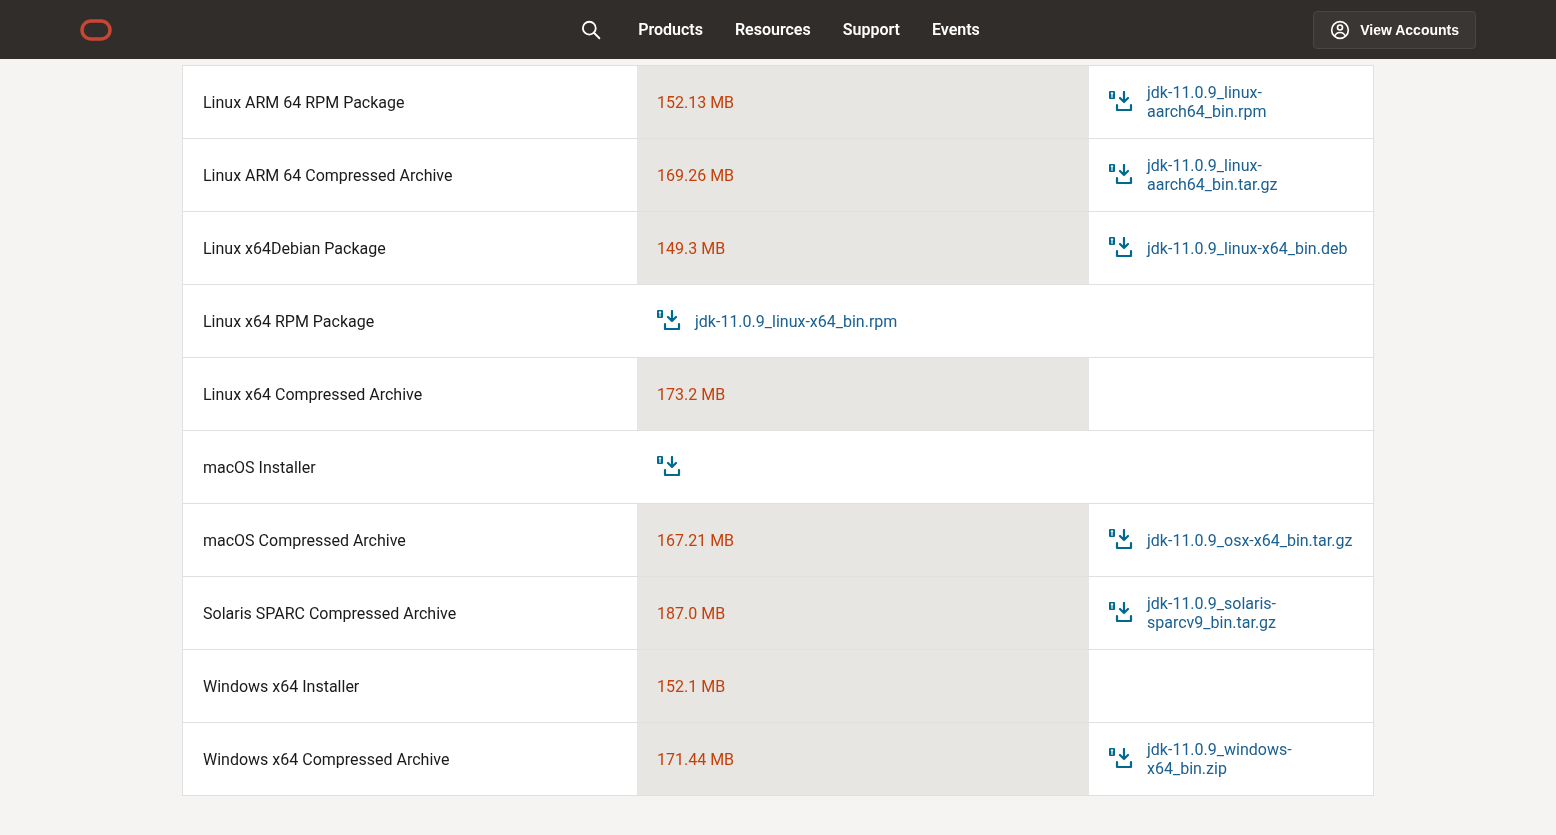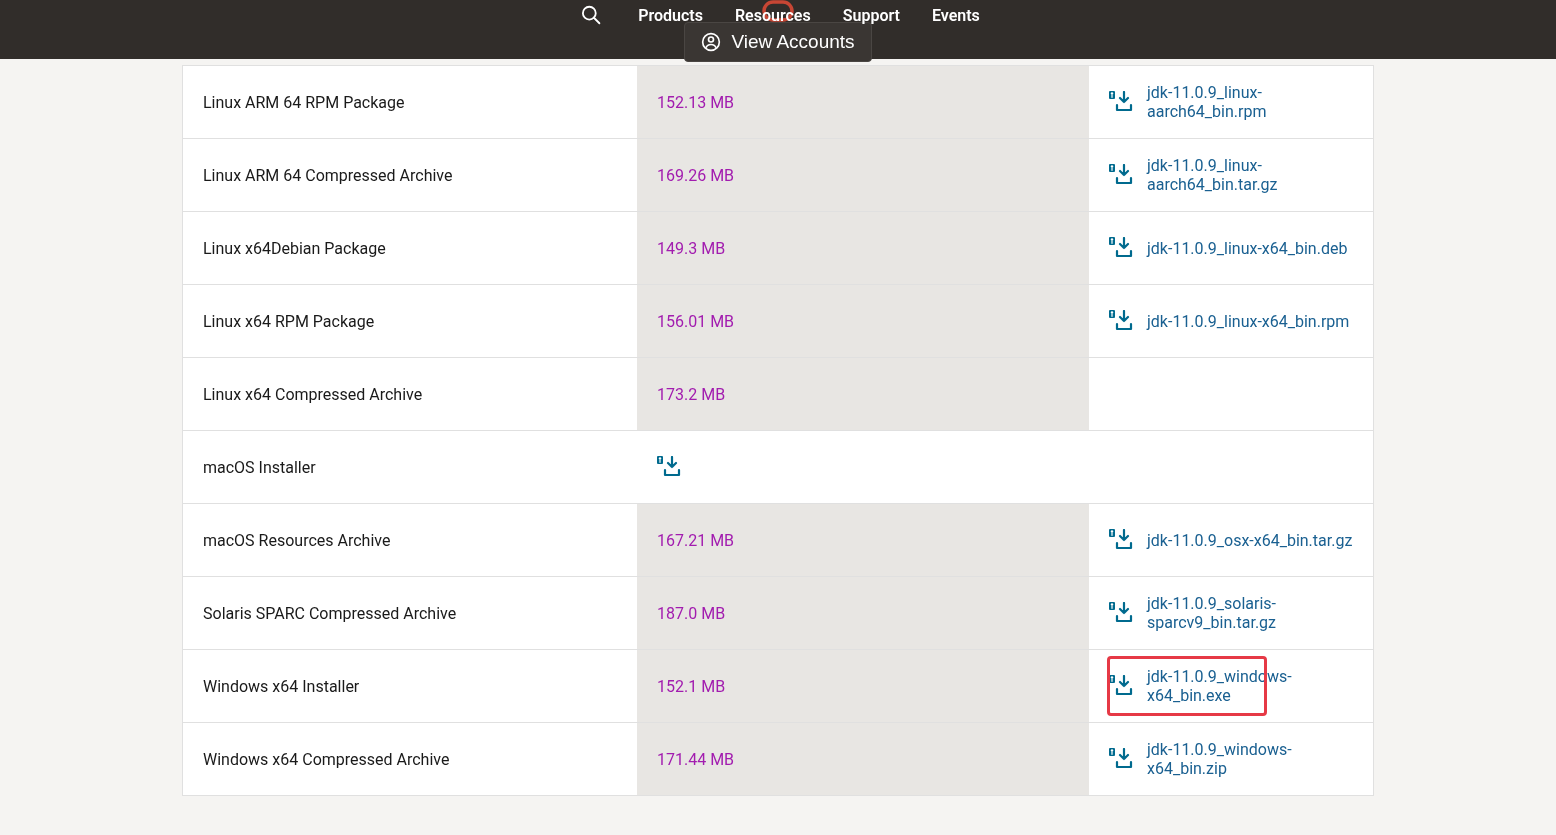--- a/index.html
+++ b/index.html
@@ -12,21 +12,20 @@
       background: #f5f4f2;
       color: #1a1a1a;
     }
     .header {
       background: #312d2a;
       height: 59px;
       display: flex;
       align-items: center;
       padding: 0 80px;
       justify-content: space-between;
-      flex-direction: column;
     }
     .header-left {
       display: flex;
       align-items: center;
     }
     .logo {
       width: 32px;
       height: 22px;
       display: flex;
       align-items: center;
@@ -68,22 +67,22 @@
       border: 1px solid #4a4643;
       border-radius: 4px;
       padding: 8px 16px;
       display: flex;
       align-items: center;
       gap: 10px;
       cursor: pointer;
       color: #fff;
     }
     .view-accounts-text {
-      font-size: 19px;
-      font-weight: 400;
+      font-size: 14px;
+      font-weight: 700;
     }
     .content {
       max-width: 1360px;
       margin: 0 auto;
       padding: 6px 0 0 0;
     }
     .table {
       background: #fff;
       border: 1px solid #e0e0e0;
       border-top: none;
@@ -106,21 +105,21 @@
     .cell-product {
       flex: 0 0 454px;
       background: #fff;
       font-size: 16px;
       color: #1a1a1a;
     }
     .cell-size {
       flex: 0 0 452px;
       background: #e8e6e3;
       font-size: 16px;
-      color: #a21caf;
+      color: #c2410c;
     }
     .cell-download {
       flex: 1;
       background: #fff;
     }
     .download-link {
       display: flex;
       align-items: center;
       gap: 12px;
       color: #1a6091;
@@ -242,23 +241,20 @@
     <path d="M8 14 L8 19 L22 19 L22 14" stroke="#006a8e" stroke-width="2.2" fill="none" stroke-linecap="round" stroke-linejoin="round"></path>
   </svg></span>
             <span>jdk-11.0.9_linux-x64_bin.deb</span>
           </a>
         </div>
       </div>
       <div class="row">
         <div class="cell cell-product">
           <span>Linux x64 RPM Package</span>
         </div>
-        <div class="cell cell-size">
-          <span>156.01 MB</span>
-        </div>
         <div class="cell cell-download">
           <a class="download-link">
             <span class="download-icon"><svg width="26" height="22" viewBox="0 0 26 22" fill="none">
     <rect x="0" y="0" width="6" height="8" rx="1" fill="#006a8e"></rect>
     <circle cx="3" cy="2.5" r="1.2" fill="#fff"></circle>
     <rect x="2.4" y="3.8" width="1.2" height="3" fill="#fff"></rect>
     <path d="M15 1 L15 11 M11 7 L15 11 L19 7" stroke="#006a8e" stroke-width="2.2" fill="none" stroke-linecap="round" stroke-linejoin="round"></path>
     <path d="M8 14 L8 19 L22 19 L22 14" stroke="#006a8e" stroke-width="2.2" fill="none" stroke-linecap="round" stroke-linejoin="round"></path>
   </svg></span>
             <span>jdk-11.0.9_linux-x64_bin.rpm</span>
@@ -284,21 +280,21 @@
     <circle cx="3" cy="2.5" r="1.2" fill="#fff"></circle>
     <rect x="2.4" y="3.8" width="1.2" height="3" fill="#fff"></rect>
     <path d="M15 1 L15 11 M11 7 L15 11 L19 7" stroke="#006a8e" stroke-width="2.2" fill="none" stroke-linecap="round" stroke-linejoin="round"></path>
     <path d="M8 14 L8 19 L22 19 L22 14" stroke="#006a8e" stroke-width="2.2" fill="none" stroke-linecap="round" stroke-linejoin="round"></path>
   </svg></span>
           </a>
         </div>
       </div>
       <div class="row">
         <div class="cell cell-product">
-          <span>macOS Resources Archive</span>
+          <span>macOS Compressed Archive</span>
         </div>
         <div class="cell cell-size">
           <span>167.21 MB</span>
         </div>
         <div class="cell cell-download">
           <a class="download-link">
             <span class="download-icon"><svg width="26" height="22" viewBox="0 0 26 22" fill="none">
     <rect x="0" y="0" width="6" height="8" rx="1" fill="#006a8e"></rect>
     <circle cx="3" cy="2.5" r="1.2" fill="#fff"></circle>
     <rect x="2.4" y="3.8" width="1.2" height="3" fill="#fff"></rect>
@@ -328,33 +324,20 @@
             <span>jdk-11.0.9_solaris-sparcv9_bin.tar.gz</span>
           </a>
         </div>
       </div>
       <div class="row">
         <div class="cell cell-product">
           <span>Windows x64 Installer</span>
         </div>
         <div class="cell cell-size">
           <span>152.1 MB</span>
-        </div>
-        <div class="cell cell-download highlighted">
-          <a class="download-link">
-            <span class="download-icon"><svg width="26" height="22" viewBox="0 0 26 22" fill="none">
-    <rect x="0" y="0" width="6" height="8" rx="1" fill="#006a8e"></rect>
-    <circle cx="3" cy="2.5" r="1.2" fill="#fff"></circle>
-    <rect x="2.4" y="3.8" width="1.2" height="3" fill="#fff"></rect>
-    <path d="M15 1 L15 11 M11 7 L15 11 L19 7" stroke="#006a8e" stroke-width="2.2" fill="none" stroke-linecap="round" stroke-linejoin="round"></path>
-    <path d="M8 14 L8 19 L22 19 L22 14" stroke="#006a8e" stroke-width="2.2" fill="none" stroke-linecap="round" stroke-linejoin="round"></path>
-  </svg></span>
-            <span>jdk-11.0.9_windows-x64_bin.exe</span>
-          </a>
-          <div class="highlight-box"></div>
         </div>
       </div>
       <div class="row">
         <div class="cell cell-product">
           <span>Windows x64 Compressed Archive</span>
         </div>
         <div class="cell cell-size">
           <span>171.44 MB</span>
         </div>
         <div class="cell cell-download">

